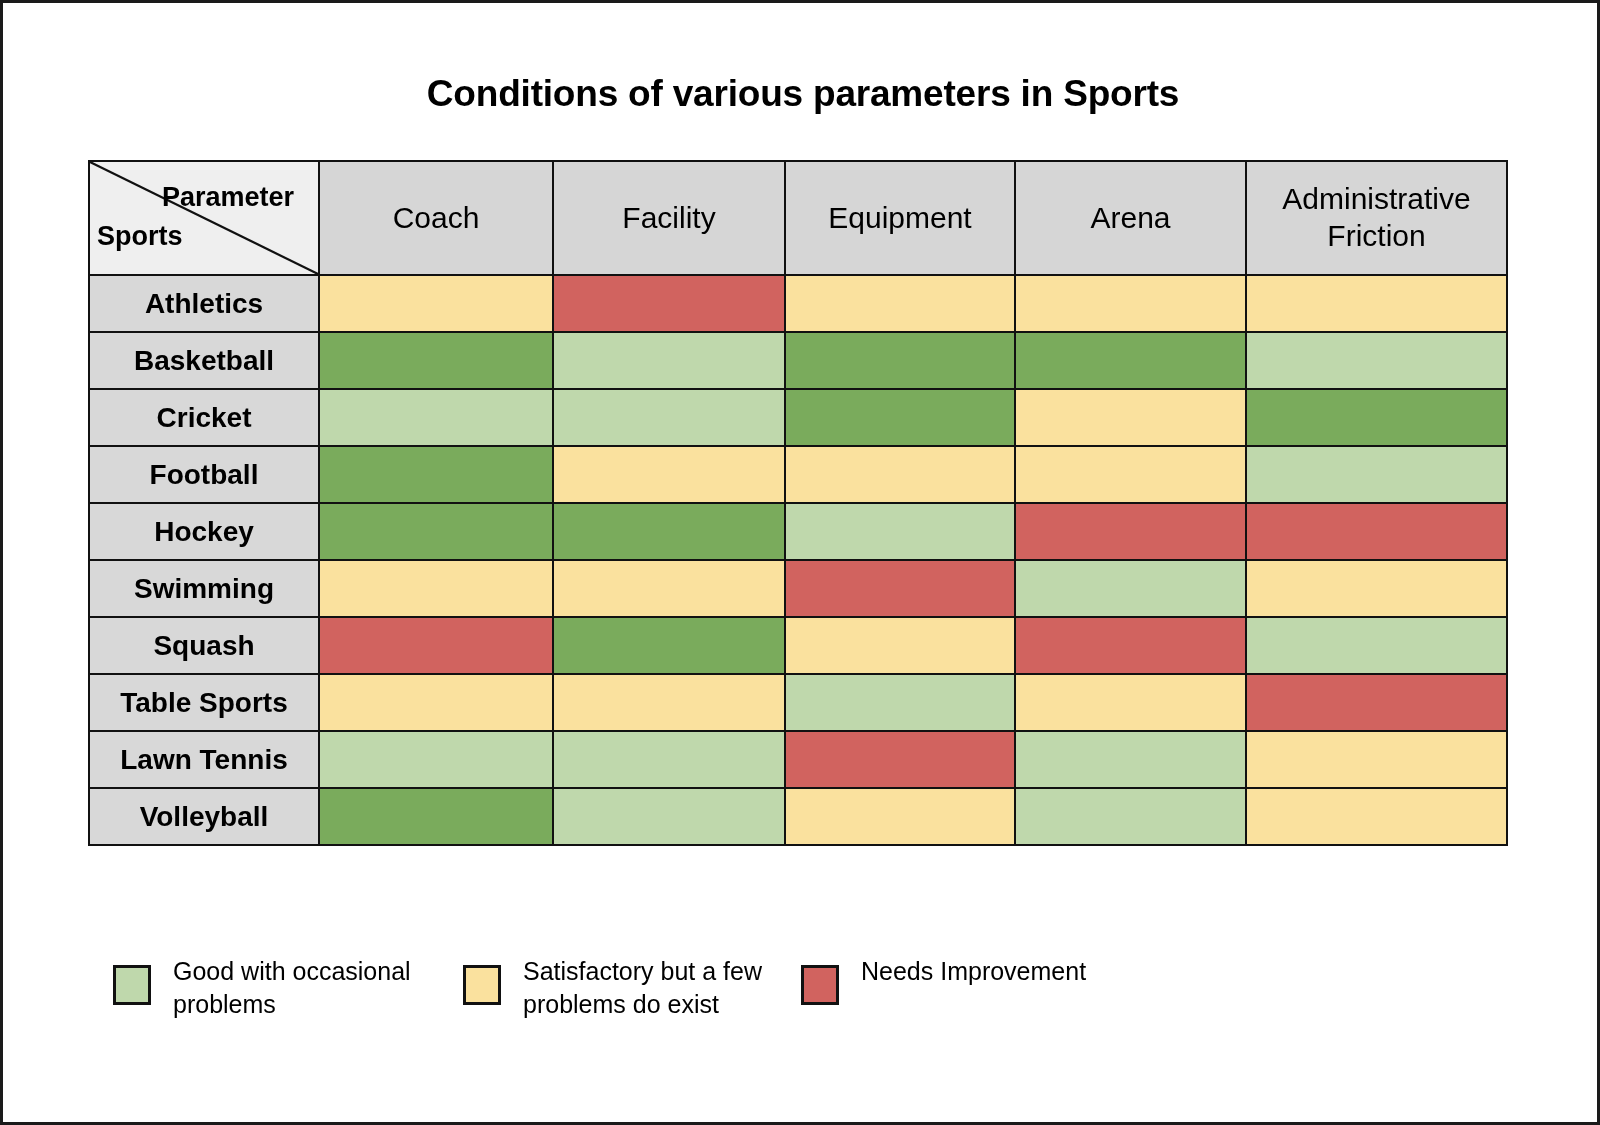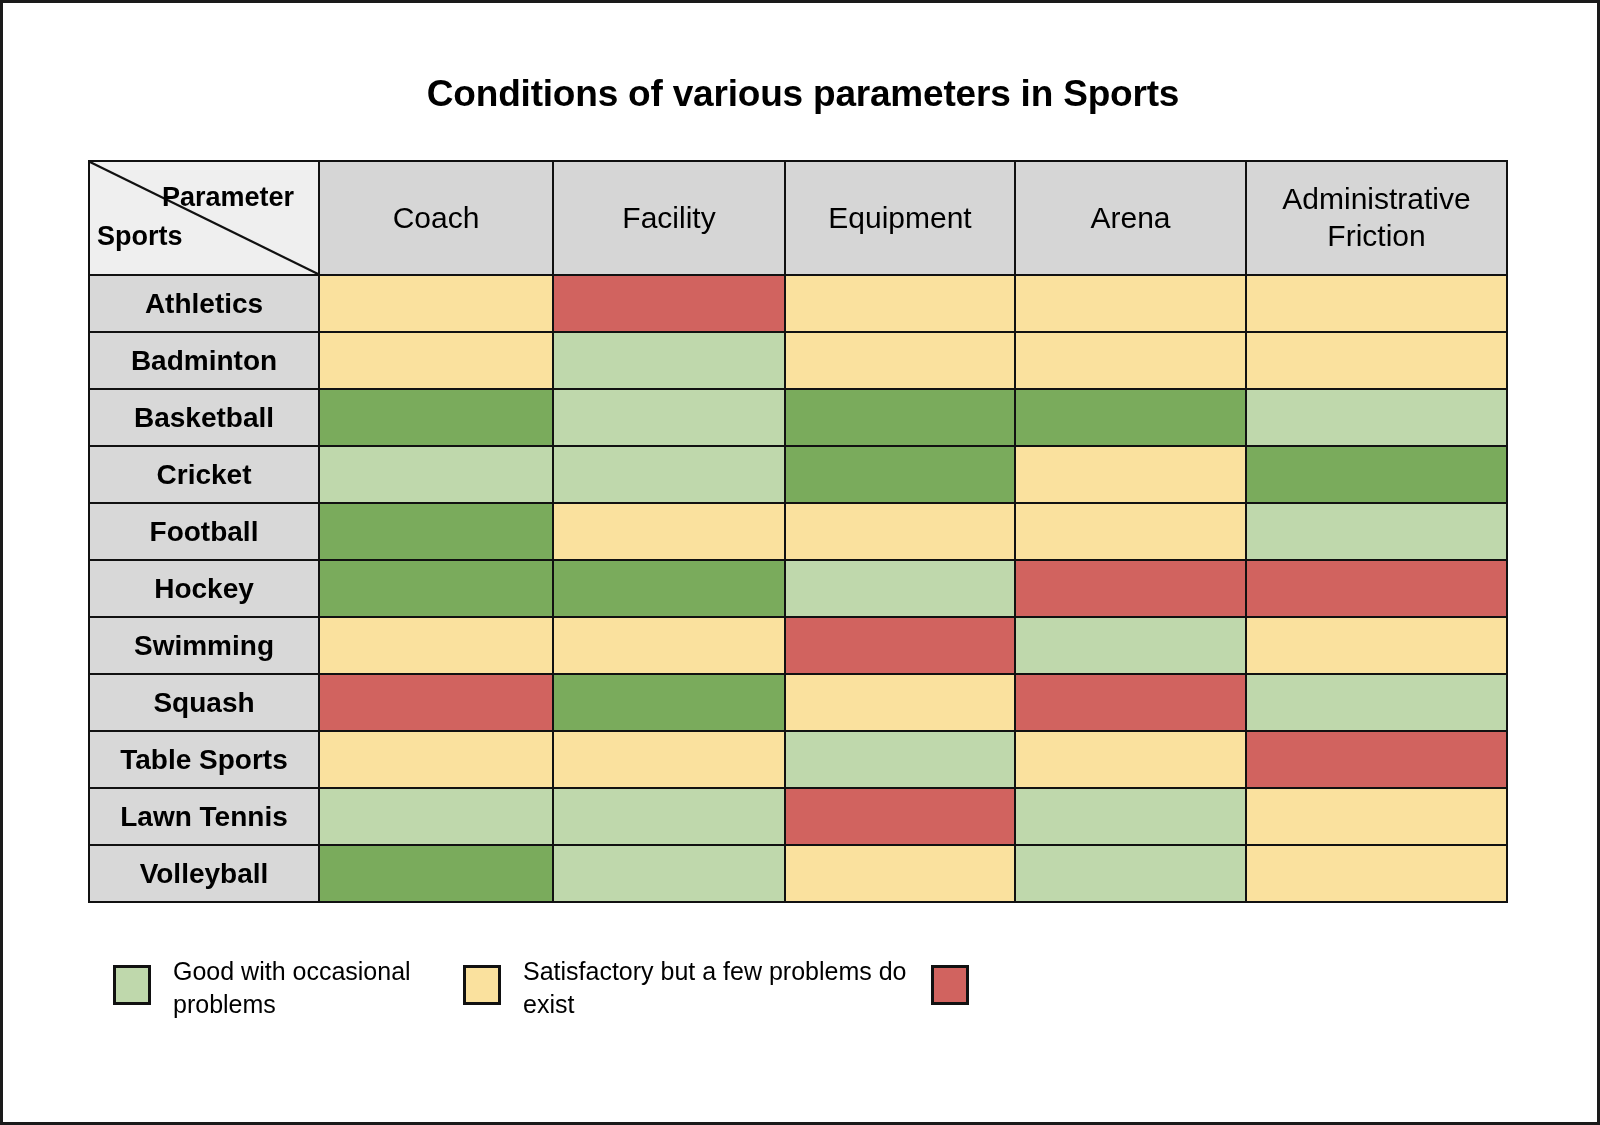--- a/index.html
+++ b/index.html
@@ -109,21 +109,21 @@
     display: flex;
     align-items: flex-start;
   }
   .legend-item {
     display: flex;
     align-items: flex-start;
     margin-right: 0;
   }
   .legend-item.it0 { width: 330px; }
   .legend-item.it1 { width: 350px; }
-  .legend-item.it2 { width: 468px; }
+  .legend-item.it2 { width: 338px; }
   .legend-item.it3 { width: 300px; }
   .legend-swatch {
     width: 38px;
     height: 40px;
     border: 3px solid #111111;
     box-sizing: border-box;
     flex: 0 0 auto;
     margin-top: 10px;
   }
   .legend-label {
@@ -160,28 +160,20 @@
     <tbody id="matrix-body">
         <tr>
           <th class="row-head">Athletics</th>
           <td class="cell c-satis" style="width: 232px;"></td>
           <td class="cell c-needs" style="width: 230px;"></td>
           <td class="cell c-satis" style="width: 228px;"></td>
           <td class="cell c-satis" style="width: 229px;"></td>
           <td class="cell c-satis" style="width: 259px;"></td>
         </tr>
         <tr>
-          <th class="row-head">Badminton</th>
-          <td class="cell c-satis" style="width: 232px;"></td>
-          <td class="cell c-good" style="width: 230px;"></td>
-          <td class="cell c-satis" style="width: 228px;"></td>
-          <td class="cell c-satis" style="width: 229px;"></td>
-          <td class="cell c-satis" style="width: 259px;"></td>
-        </tr>
-        <tr>
           <th class="row-head">Basketball</th>
           <td class="cell c-excellent" style="width: 232px;"></td>
           <td class="cell c-good" style="width: 230px;"></td>
           <td class="cell c-excellent" style="width: 228px;"></td>
           <td class="cell c-excellent" style="width: 229px;"></td>
           <td class="cell c-good" style="width: 259px;"></td>
         </tr>
         <tr>
           <th class="row-head">Cricket</th>
           <td class="cell c-good" style="width: 232px;"></td>
@@ -253,16 +245,17 @@
       <div class="legend-item it1">
         <span class="legend-swatch" style="background: rgb(191, 216, 172);"></span>
         <span class="legend-label">Good with occasional problems</span>
       </div>
       <div class="legend-item it2">
         <span class="legend-swatch" style="background: rgb(250, 225, 158);"></span>
         <span class="legend-label">Satisfactory but a few problems do exist</span>
       </div>
       <div class="legend-item it3">
         <span class="legend-swatch" style="background: rgb(209, 99, 95);"></span>
+        <span class="legend-label">Needs Improvement</span>
       </div>
     </div>
 
 </div>
 
 </body></html>

